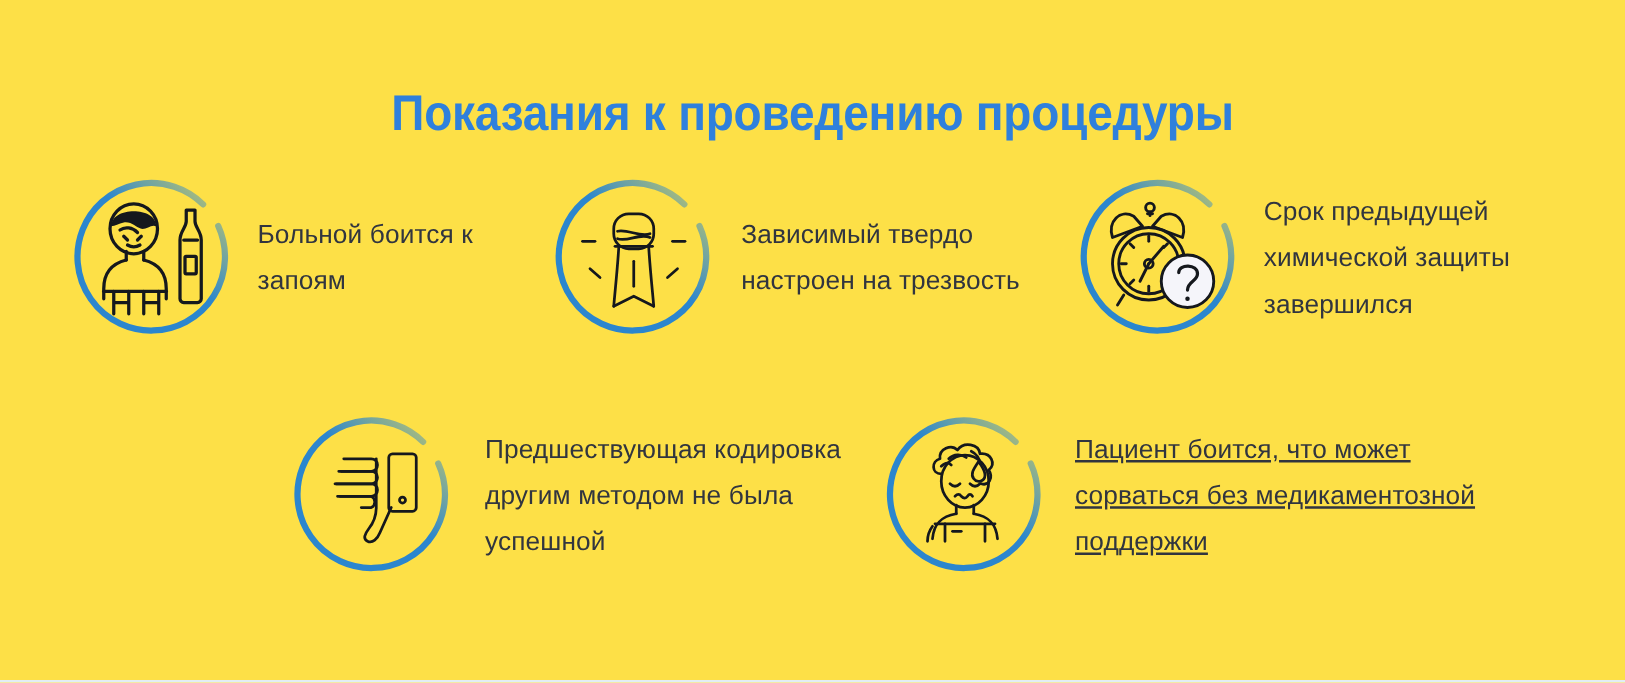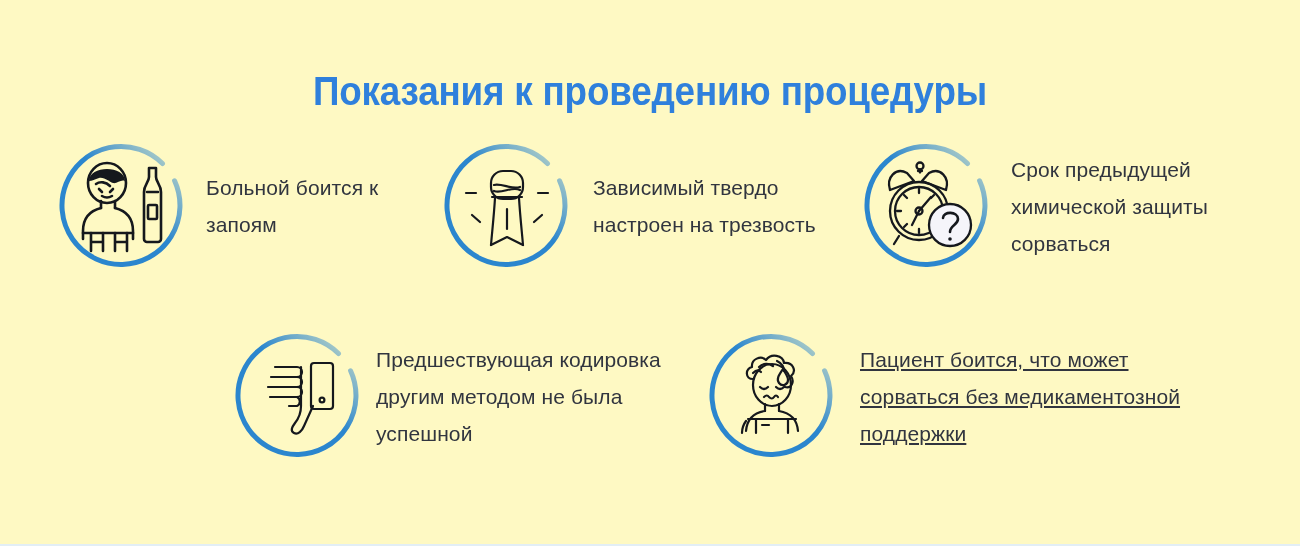--- a/index.html
+++ b/index.html
@@ -13,21 +13,21 @@
     background: #f5f5fa;
     font-family: "Liberation Sans", "DejaVu Sans", sans-serif;
     overflow: hidden;
     position: relative;
     -webkit-font-smoothing: antialiased;
   }
 
   #infographic {
     position: absolute;
     inset: 0;
-    background: #fef9c3;
+    background: #fde047;
   }
 
   
   .bottom-rule {
     position: absolute;
     left: 0;
     right: 0;
     bottom: 0;
     height: 2px;
     background: #e2eef5;
@@ -97,21 +97,21 @@
   #card-1 { left: 52px;  top: 136px; }
   #card-1 .card-text { width: 240px; margin-left: 14px; }
 
   #card-2 { left: 437px; top: 136px; }
   #card-2 .card-text { width: 225px; margin-left: 16px; }
 
   #card-3 { left: 857px; top: 136px; }
   #card-3 .card-text { width: 250px; margin-left: 14px; }
 
   #card-4 { left: 228px; top: 326px; }
-  #card-4 .card-text { width: 330px; margin-left: 8px; }
+  #card-4 .card-text { width: 330px; margin-left: 20px; }
 
   #card-5 { left: 702px; top: 326px; }
   #card-5 .card-text { width: 360px; margin-left: 18px; text-decoration: underline; }
 </style>
 </head>
 <body>
 
 <div id="infographic">
 
   <h1 class="page-title">Показания к проведению процедуры</h1>
@@ -234,21 +234,21 @@
 
           <path d="M25 83 l-5 8"></path>
           <path d="M65 83 l5 8"></path>
 
           <circle cx="76" cy="72" r="21" fill="#f5f5fa"></circle>
           <path d="M69 65 C69 58 84 58 84 66 C84 72 76 72 76 79" stroke-width="2.6"></path>
           <circle cx="76" cy="86" r="1.8" fill="#15181d" stroke="none"></circle>
         </svg>
       </div>
     </div>
-    <div class="card-text">Срок предыдущей химической защиты сорваться</div>
+    <div class="card-text">Срок предыдущей химической защиты завершился</div>
   </div>
 
   <div class="card" id="card-4">
     <div class="ring">
       <svg viewBox="0 0 140 140" aria-hidden="true">
         <defs>
           <linearGradient id="arcfade4" x1="0" y1="1" x2="1" y2="0">
             <stop offset="0.55" stop-color="#2b86ce" stop-opacity="1"></stop>
             <stop offset="1" stop-color="#2b86ce" stop-opacity="0.22"></stop>
           </linearGradient>

